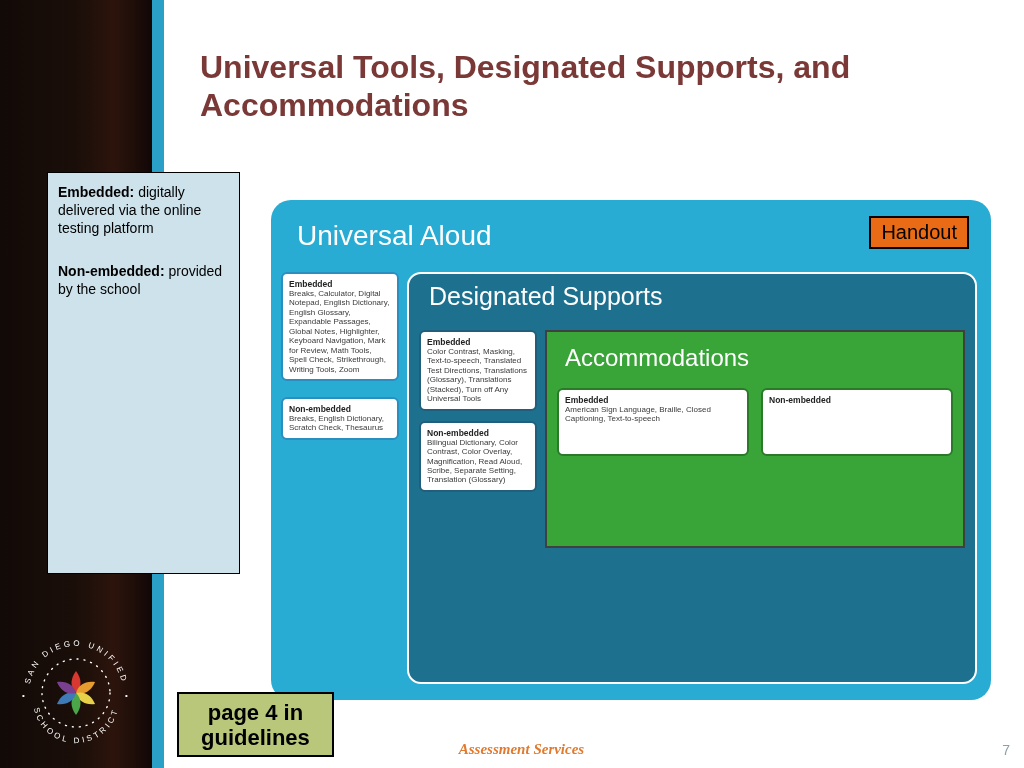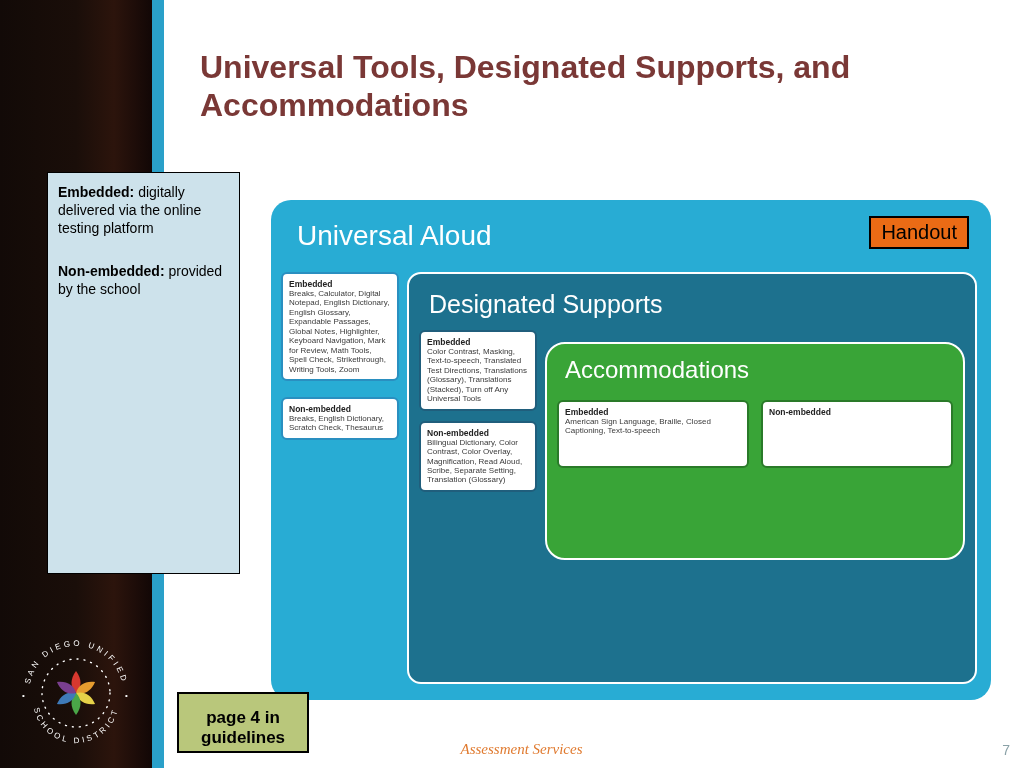--- a/index.html
+++ b/index.html
@@ -56,49 +56,49 @@
     background:#fff; border:2px solid #2a8fc0; border-radius:6px;
     color:#3a3a3a; font-size:8px; line-height:1.18; padding:5px 6px;
   }
   .card .ctitle { font-weight:700; color:#222; font-size:8.5px; }
   .ut-cards .card + .card { margin-top:16px; }
 
   
   .ds {
     position:absolute; left:136px; top:72px; width:570px; height:412px;
     background:#1d718e; border:2px solid #fff; border-radius:14px;
-    padding:12px 14px;
+    padding:4px 14px;
   }
   .ds .ds-label { font-size:25px; font-weight:400; margin:4px 0 10px 6px; }
 
   .ds-cards { position:absolute; left:10px; top:56px; width:118px; }
   .ds-cards .card { border-color:#205e7c; }
   .ds-cards .card + .card { margin-top:10px; }
 
   
   .acc {
-    position:absolute; left:136px; top:68px; width:420px; height:218px;
-    background:#39a437; border:2px solid #ffffff; border-radius:20px;
+    position:absolute; left:136px; top:56px; width:420px; height:218px;
+    background:#39a437; border:2px solid #404040; border-radius:0;
     padding:10px 12px;
   }
   .acc .acc-label { font-size:24px; font-weight:400; margin:2px 0 10px 6px; }
 
   .acc-cards { display:flex; gap:12px; position:absolute; left:10px; top:56px; right:10px; }
   .acc-cards .card { flex:1; border-color:#2a7a29; min-height:68px; }
 
   
   .pagenote {
     position:absolute; left:177px; top:692px;
     background:#b9c77b; border:2px solid #000;
-    font-size:17px; font-weight:700; text-align:center;
-    padding:14px 22px 4px 22px; color:#000; line-height:1.15;
+    font-size:22px; font-weight:700; text-align:center;
+    padding:6px 22px 4px 22px; color:#000; line-height:1.15;
   }
   .footer-assessment {
     position:absolute; left:0; width:1024px; bottom:10px;
-    text-align:center; font-size:15px; font-style:italic; font-weight:400;
+    text-align:center; font-size:15px; font-style:italic; font-weight:700;
     color:#e07a2f; font-family: "Times New Roman", serif; padding-left: 19px;
   }
   .pageno {
     position:absolute; right:14px; bottom:10px; color:#8aa1a7; font-size:14px;
   }
 
   
   .logo {
     position:absolute; left:10px; bottom:14px; width:132px; height:122px;
     border-radius:50%;

